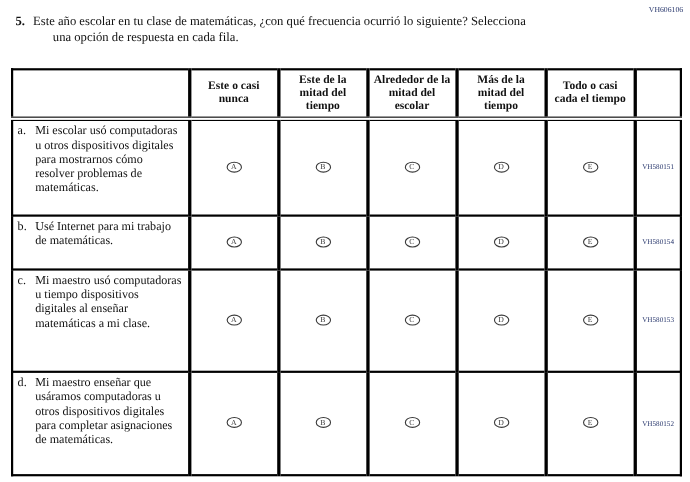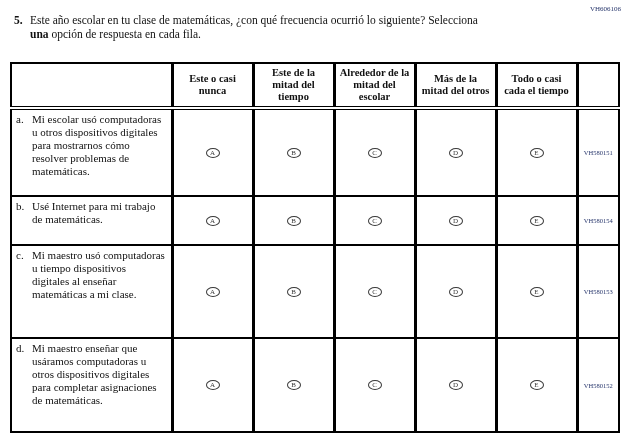--- a/index.html
+++ b/index.html
@@ -30,21 +30,21 @@
     display: flex;
     font-size: 11.5px;
     line-height: 14px;
   }
   .question .qnum {
     font-weight: bold;
     width: 16px;
     flex: 0 0 16px;
   }
   .question .qtext { flex: 1; }
-  .question .qtext .bold { font-weight: bold; }
+  .question .qtext .bold { font-weight: normal; margin-left: 18px; }
 
   table.answer-table {
     position: absolute;
     left: 10px;
     top: 62px;
     width: 608px;
     border-collapse: collapse;
     table-layout: fixed;
   }
   .answer-table th, .answer-table td {
@@ -127,21 +127,21 @@
     <col style="width:81px">
     <col style="width:81px">
     <col style="width:42px">
   </colgroup>
   <thead>
     <tr>
       <th></th>
       <th class="opt">Este o casi nunca</th>
       <th class="opt">Este de la mitad del tiempo</th>
       <th class="opt">Alrededor de la mitad del escolar</th>
-      <th class="opt">Más de la mitad del otros</th>
+      <th class="opt">Más de la mitad del tiempo</th>
       <th class="opt">Todo o casi cada el tiempo</th>
       <th class="code-col"></th>
     </tr>
   </thead>
   <tbody>
     <tr class="row-a">
       <td class="stmt">
         <div class="stmt-inner">
           <span class="stmt-letter">a.</span>
           <span class="stmt-text">Mi escolar usó computadoras u otros dispositivos digitales para mostrarnos cómo resolver problemas de matemáticas.</span>

